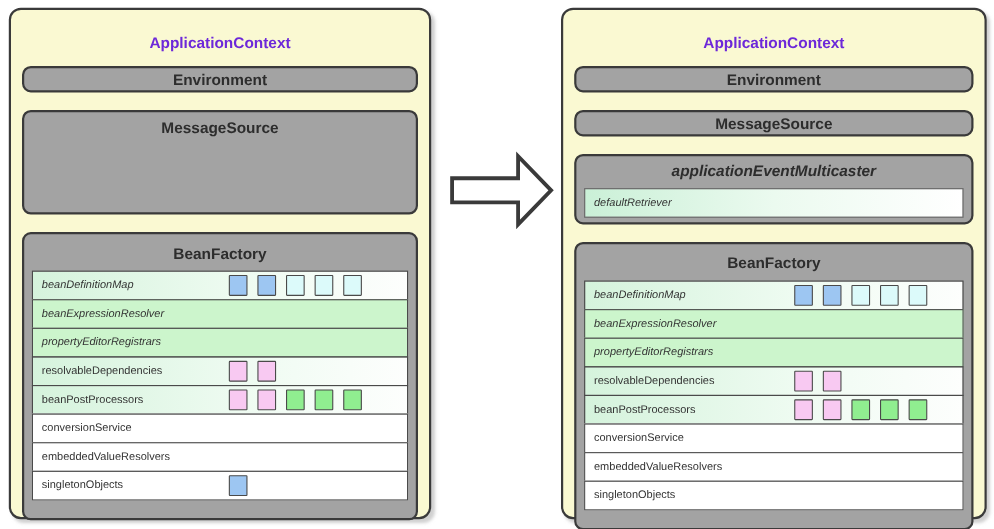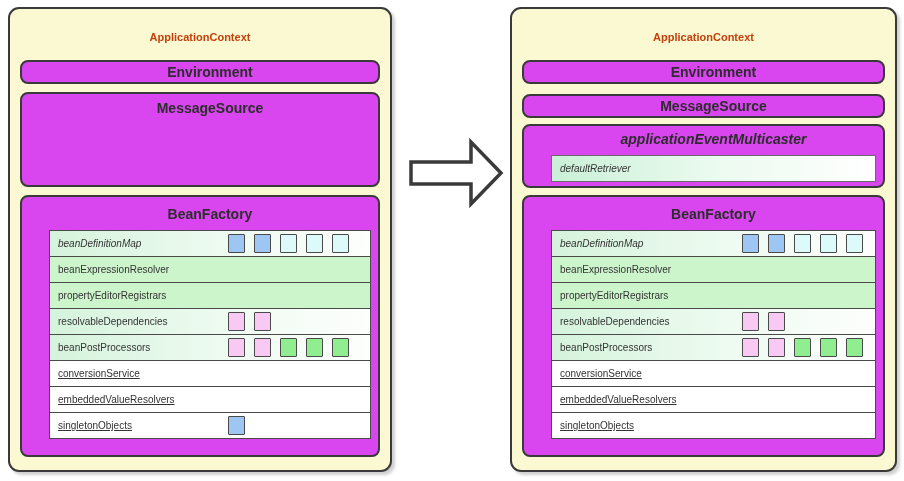--- a/index.html
+++ b/index.html
@@ -12,29 +12,28 @@
     background: #faf9d2;
     border: 2px solid #3a3a3a;
     border-radius: 11px;
     box-shadow: 3px 3px 3px rgba(170,170,170,0.55);
   }
   .panel-left  { left: 8px;   width: 384px; }
   .panel-right { left: 510px; width: 387px; }
 
   .panel-title {
     margin-top: 22px; height: 20px;
-    text-align: center; font-weight: bold; font-size: 11px; color: #c2410c;
+    text-align: center; font-weight: bold; font-size: 14px; color: #6d28d9;
   }
 
   .inner-box {
-    margin: 0 10px;
-    background: #d946ef;
+    margin: 16px 10px;
+    background: #a3a3a3;
     border: 2px solid #3a3a3a;
     border-radius: 8px;
-    padding-left: 20px;
   }
   .box-title {
     text-align: center; font-weight: bold; font-size: 14px; color: #2d2d2d;
   }
 
   .env-box { margin-top: 9px; height: 24px; }
   .env-box .box-title { line-height: 20px; }
 
   .msg-box-tall { margin-top: 8px; height: 95px; }
   .msg-box-tall .box-title { padding-top: 6px; }
@@ -58,22 +57,22 @@
     font-size: 10px; color: #333333;
     margin-top: -1px;
   }
   .row:first-child { margin-top: 0; font-style: italic; }
   .row-label { flex: 0 0 170px; white-space: nowrap; }
   .panel-right .row-label { flex: 0 0 182px; }
   .aem-box .row { margin: 6px 7px 0 7px; }
   .aem-box .row .row-label { flex: 1 1 auto; }
 
   .row-gradient { background: linear-gradient(90deg, #d5f3dc 0%, #eefbf1 55%, #fdfefd 100%); }
-  .row-green    { background: #ccf5cc; }
-  .row-white    { background: #ffffff; text-decoration: underline; }
+  .row-green    { background: #ccf5cc; font-style: italic; }
+  .row-white    { background: #ffffff; }
   .row-retriever{ background: linear-gradient(90deg, #caf0d7 0%, #ebfaef 50%, #ffffff 100%); border-color:#6a6a6a; }
 
   .squares { display: flex; gap: 9px; align-items: center; }
   .sq {
     width: 17px; height: 19px;
     border: 1px solid #4a4a4a;
     border-radius: 1px;
     display: inline-block;
   }
 

